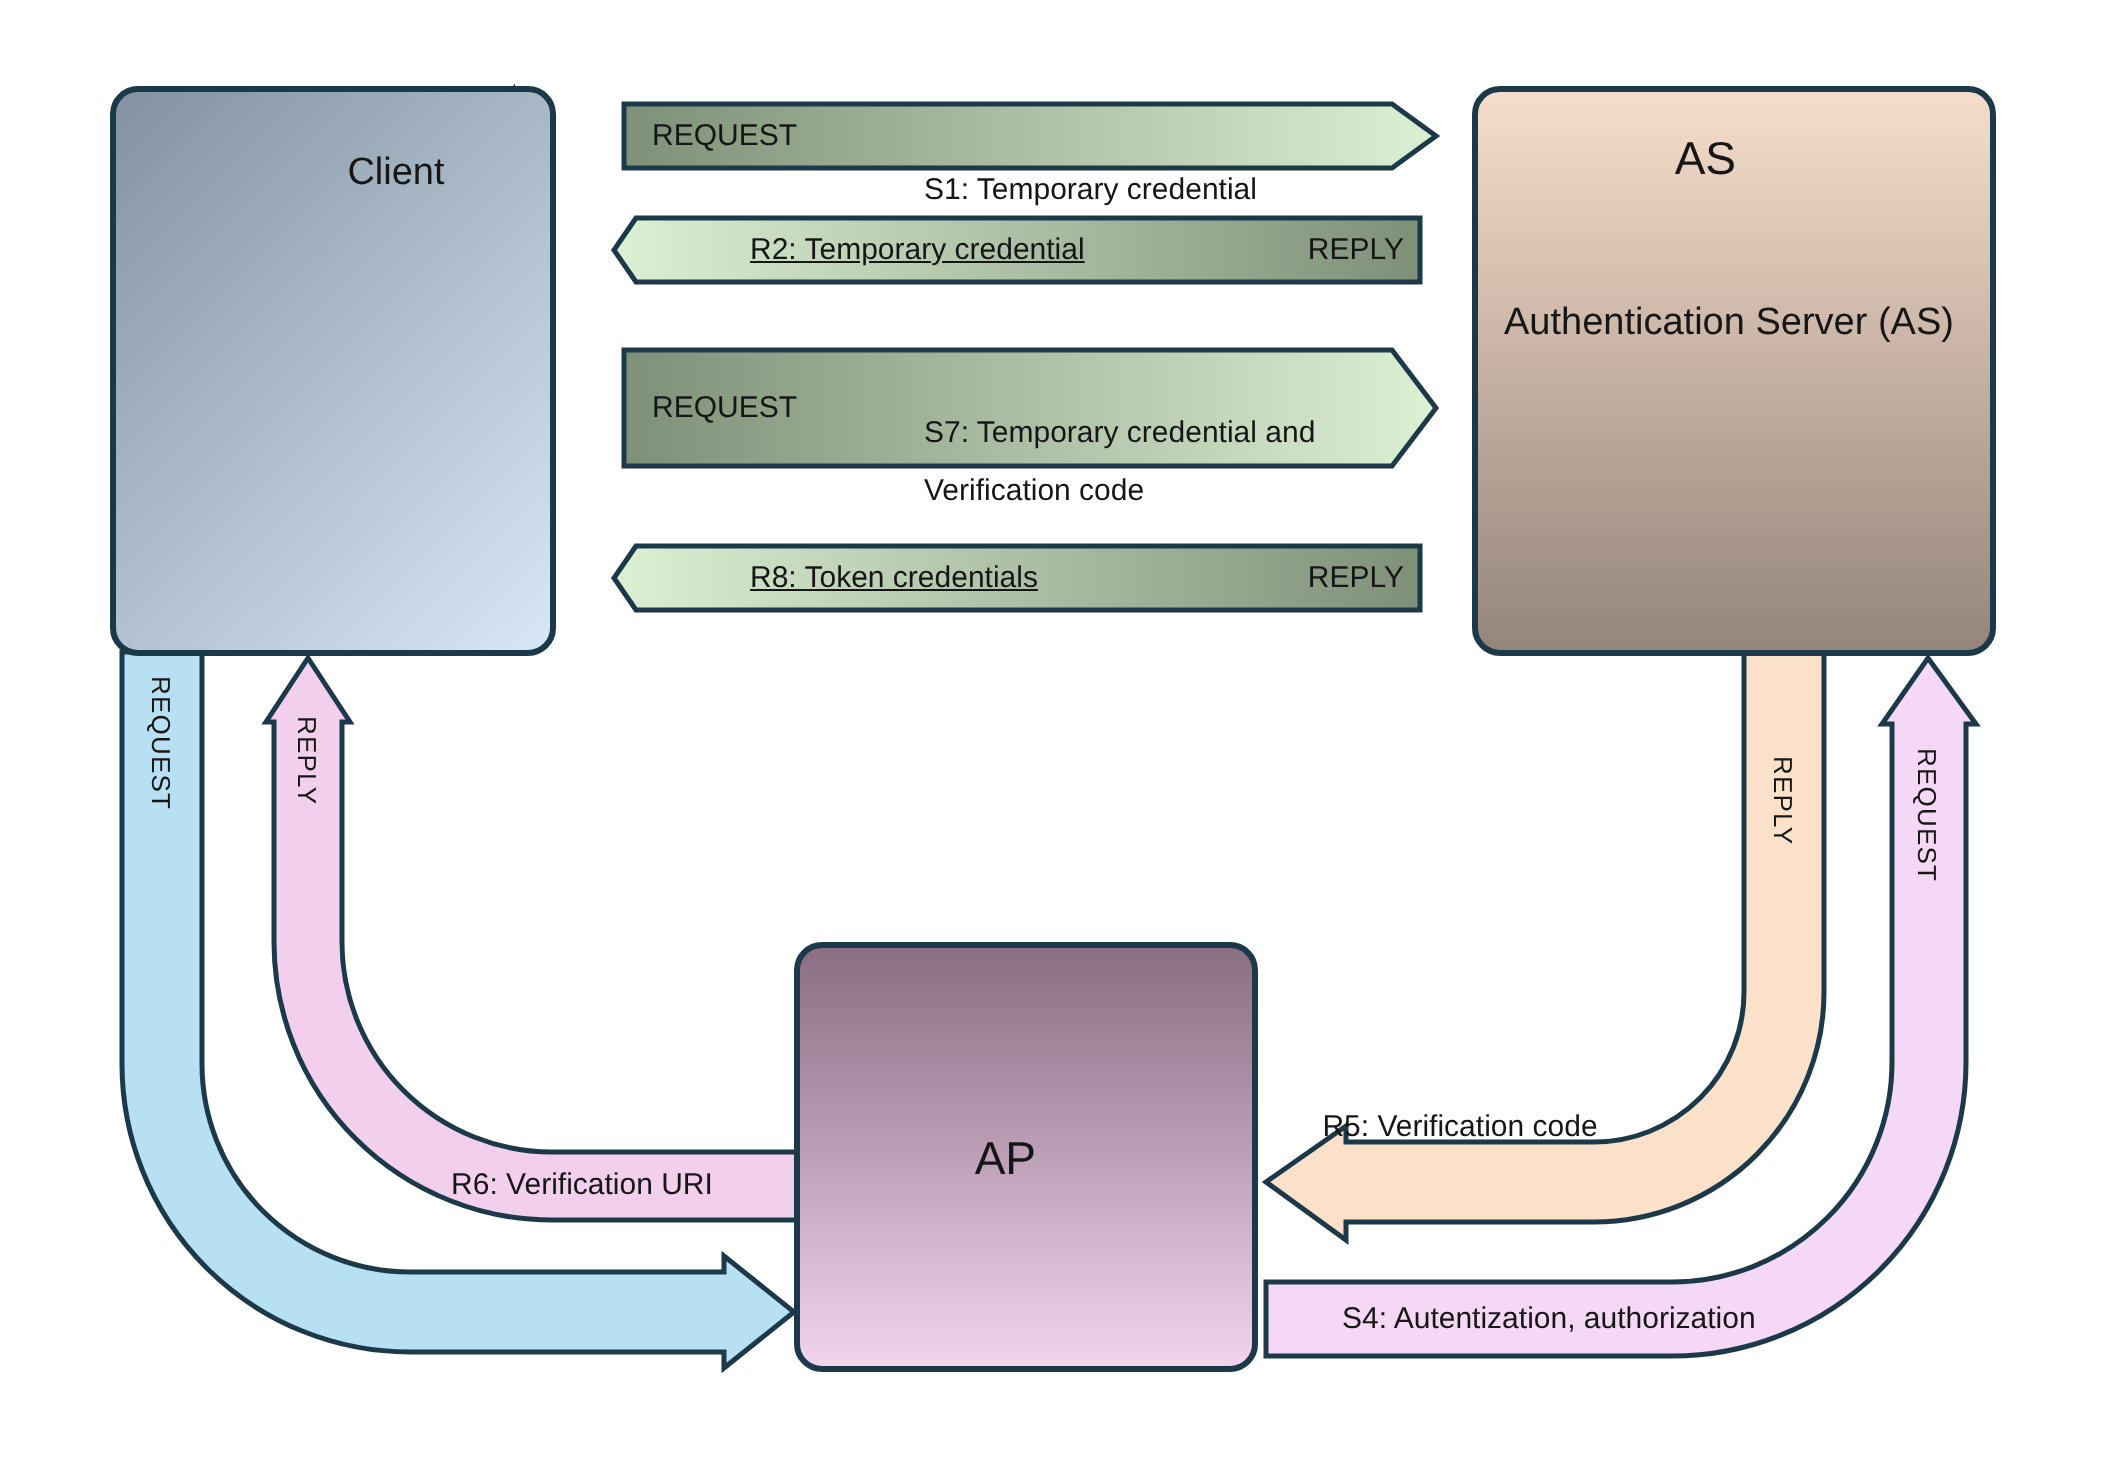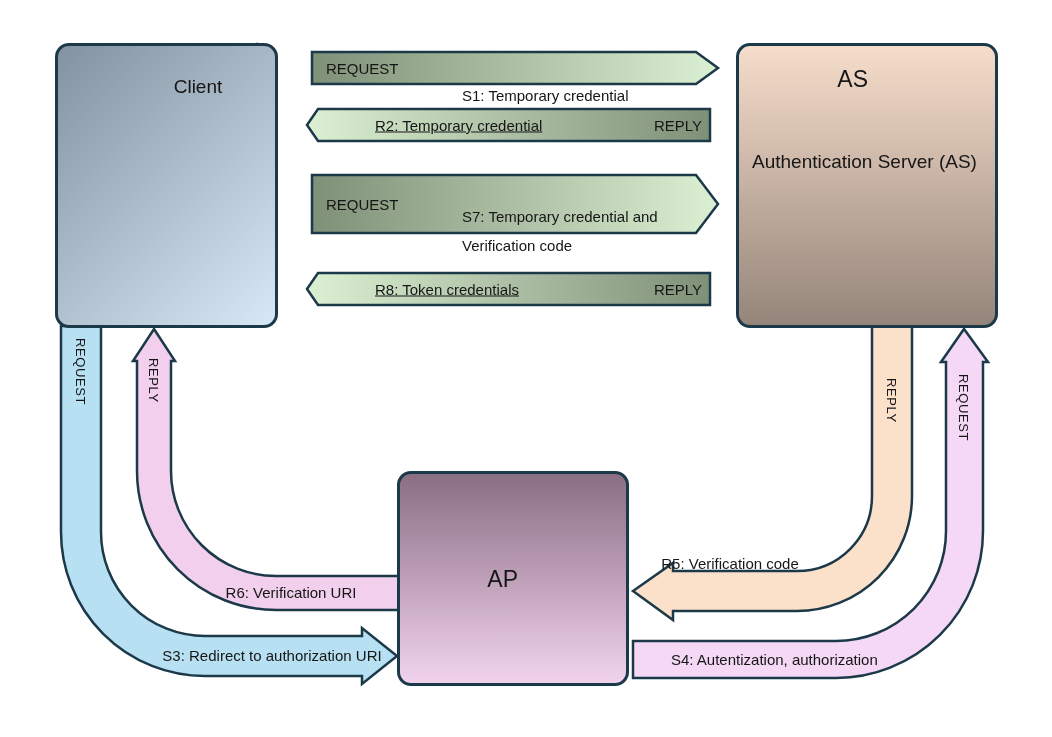--- a/index.html
+++ b/index.html
@@ -150,18 +150,17 @@
   <div class="msg-arrow" style="left:307px; top:273px; width:403px; height:32px;">
     <span class="msg-label-left">R8: Token credentials</span>
     <span class="msg-tag-right">REPLY</span>
   </div>
 
   <div class="v-tag" style="left:73px; top:338px;">REQUEST</div>
   <div class="v-tag" style="left:146px; top:358px;">REPLY</div>
   <div class="v-tag" style="left:884px; top:378px;">REPLY</div>
   <div class="v-tag" style="left:956px; top:374px;">REQUEST</div>
 
-  <div class="flow-label" style="left:152px; top:647px; width:240px;">S3: Redirect to authorization URI</div>
   <div class="flow-label" style="left:191px; top:584px; width:200px;">R6: Verification URI</div>
   <div class="flow-label" style="left:630px; top:555px; width:200px;">R5: Verification code</div>
   <div class="flow-label" style="left:653px; top:651px; width:200px;margin-left:18px;">S4: Autentization, authorization</div>
 
 </div>
 
 </body></html>

